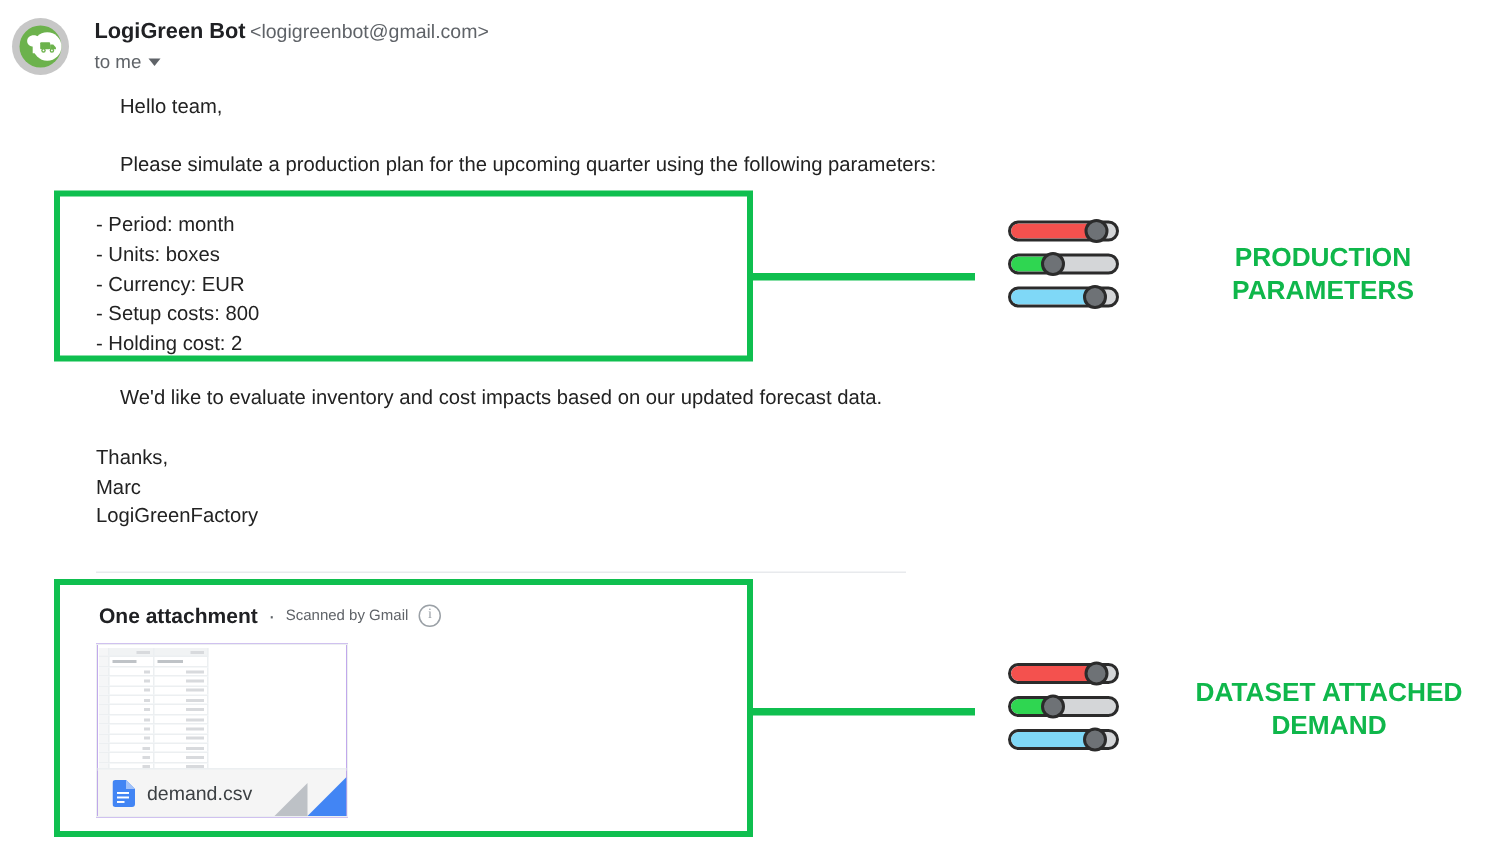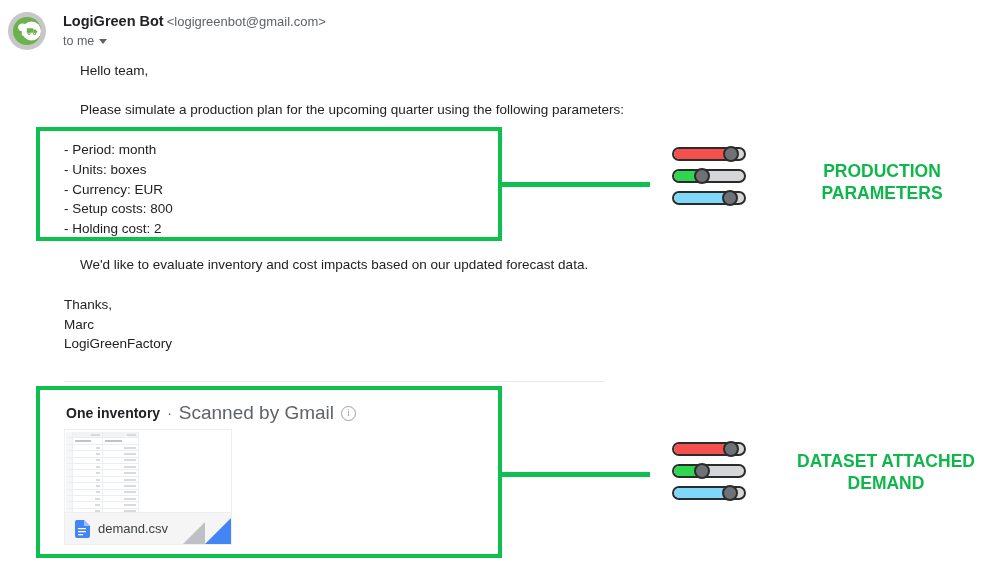--- a/index.html
+++ b/index.html
@@ -144,21 +144,21 @@
   .attach-count {
     font-size: 14px;
     font-weight: bold;
     color: #202124;
   }
   .attach-dot {
     font-size: 14px;
     color: #5f6368;
   }
   .attach-scanned {
-    font-size: 19px;
+    font-size: 10px;
     color: #5f6368;
   }
   .info-icon {
     width: 13px; height: 13px;
     border: 1px solid #9aa0a6;
     border-radius: 50%;
     color: #9aa0a6;
     font-size: 9.5px;
     line-height: 13px;
     text-align: center;
@@ -352,21 +352,21 @@
 <div class="sig-block">
   <div>Thanks,</div>
   <div>Marc</div>
   <div>LogiGreenFactory</div>
 </div>
 
 <div class="divider"></div>
 <div class="hl-box" id="attach-box" style="border-color: rgb(15, 191, 79);"></div>
 
 <div class="attach-header">
-  <span class="attach-count">One inventory</span>
+  <span class="attach-count">One attachment</span>
   <span class="attach-dot">·</span>
   <span class="attach-scanned">Scanned by Gmail</span>
   <span class="info-icon">i</span>
 </div>
 
 <div class="attach-card">
   <div class="attach-preview">
     <div class="sheet">
       <div class="sheet-row head">
           <div class="sheet-cell c0"></div>

